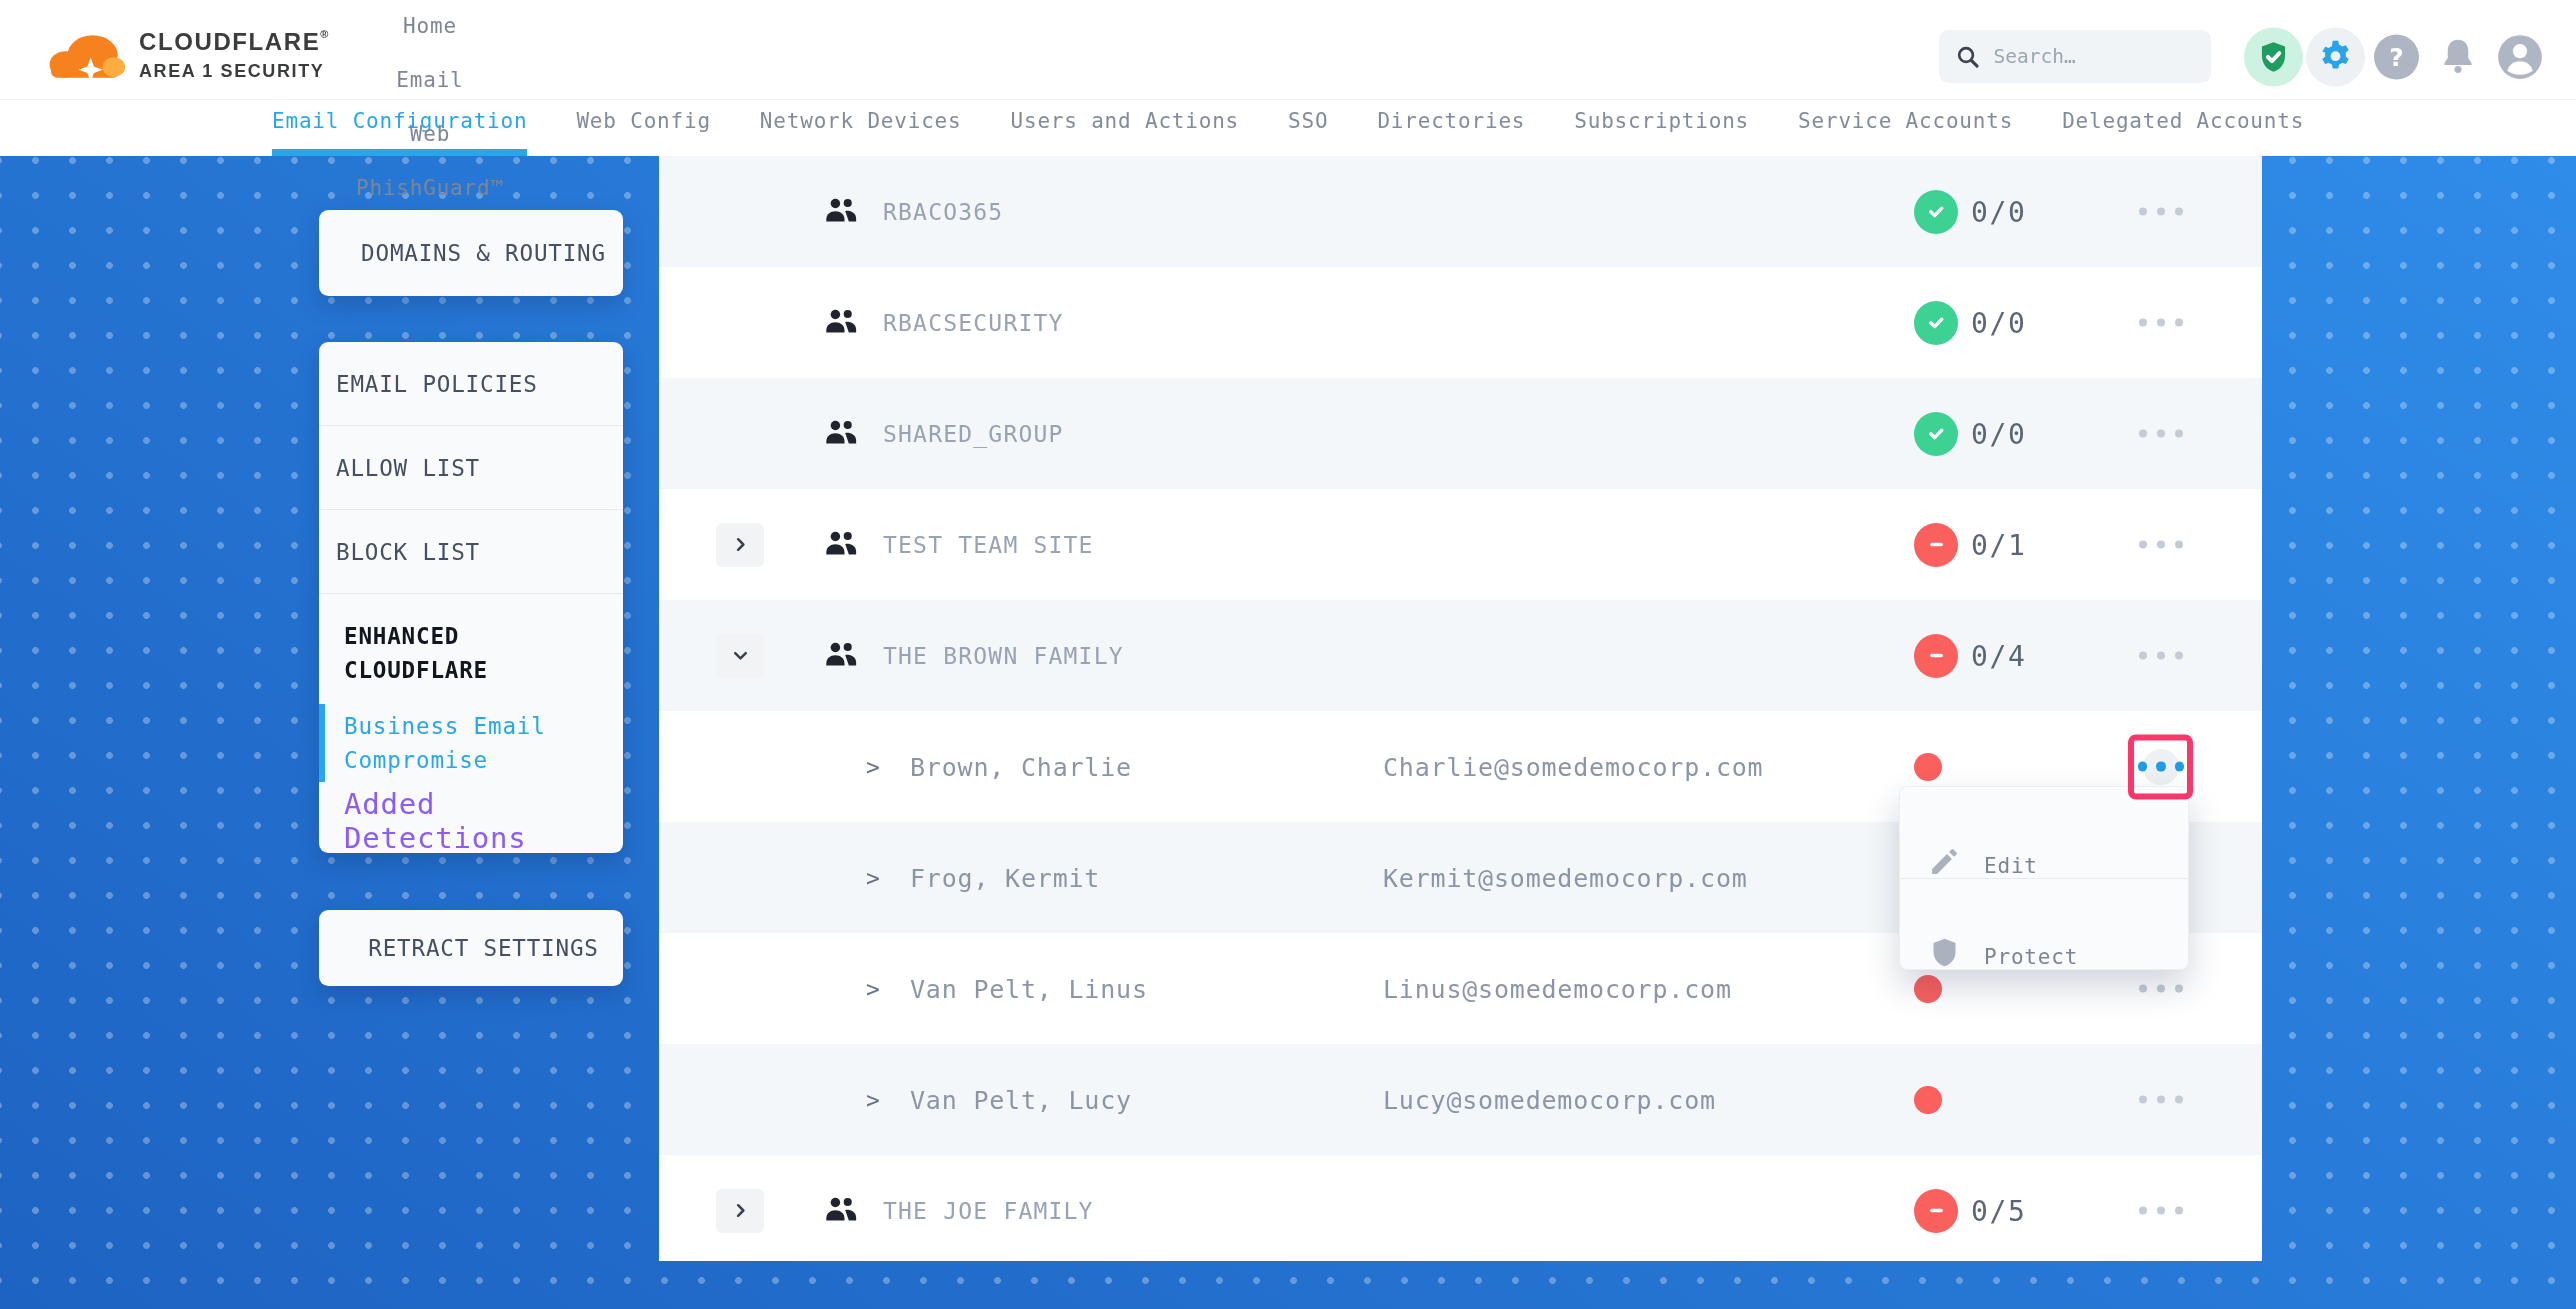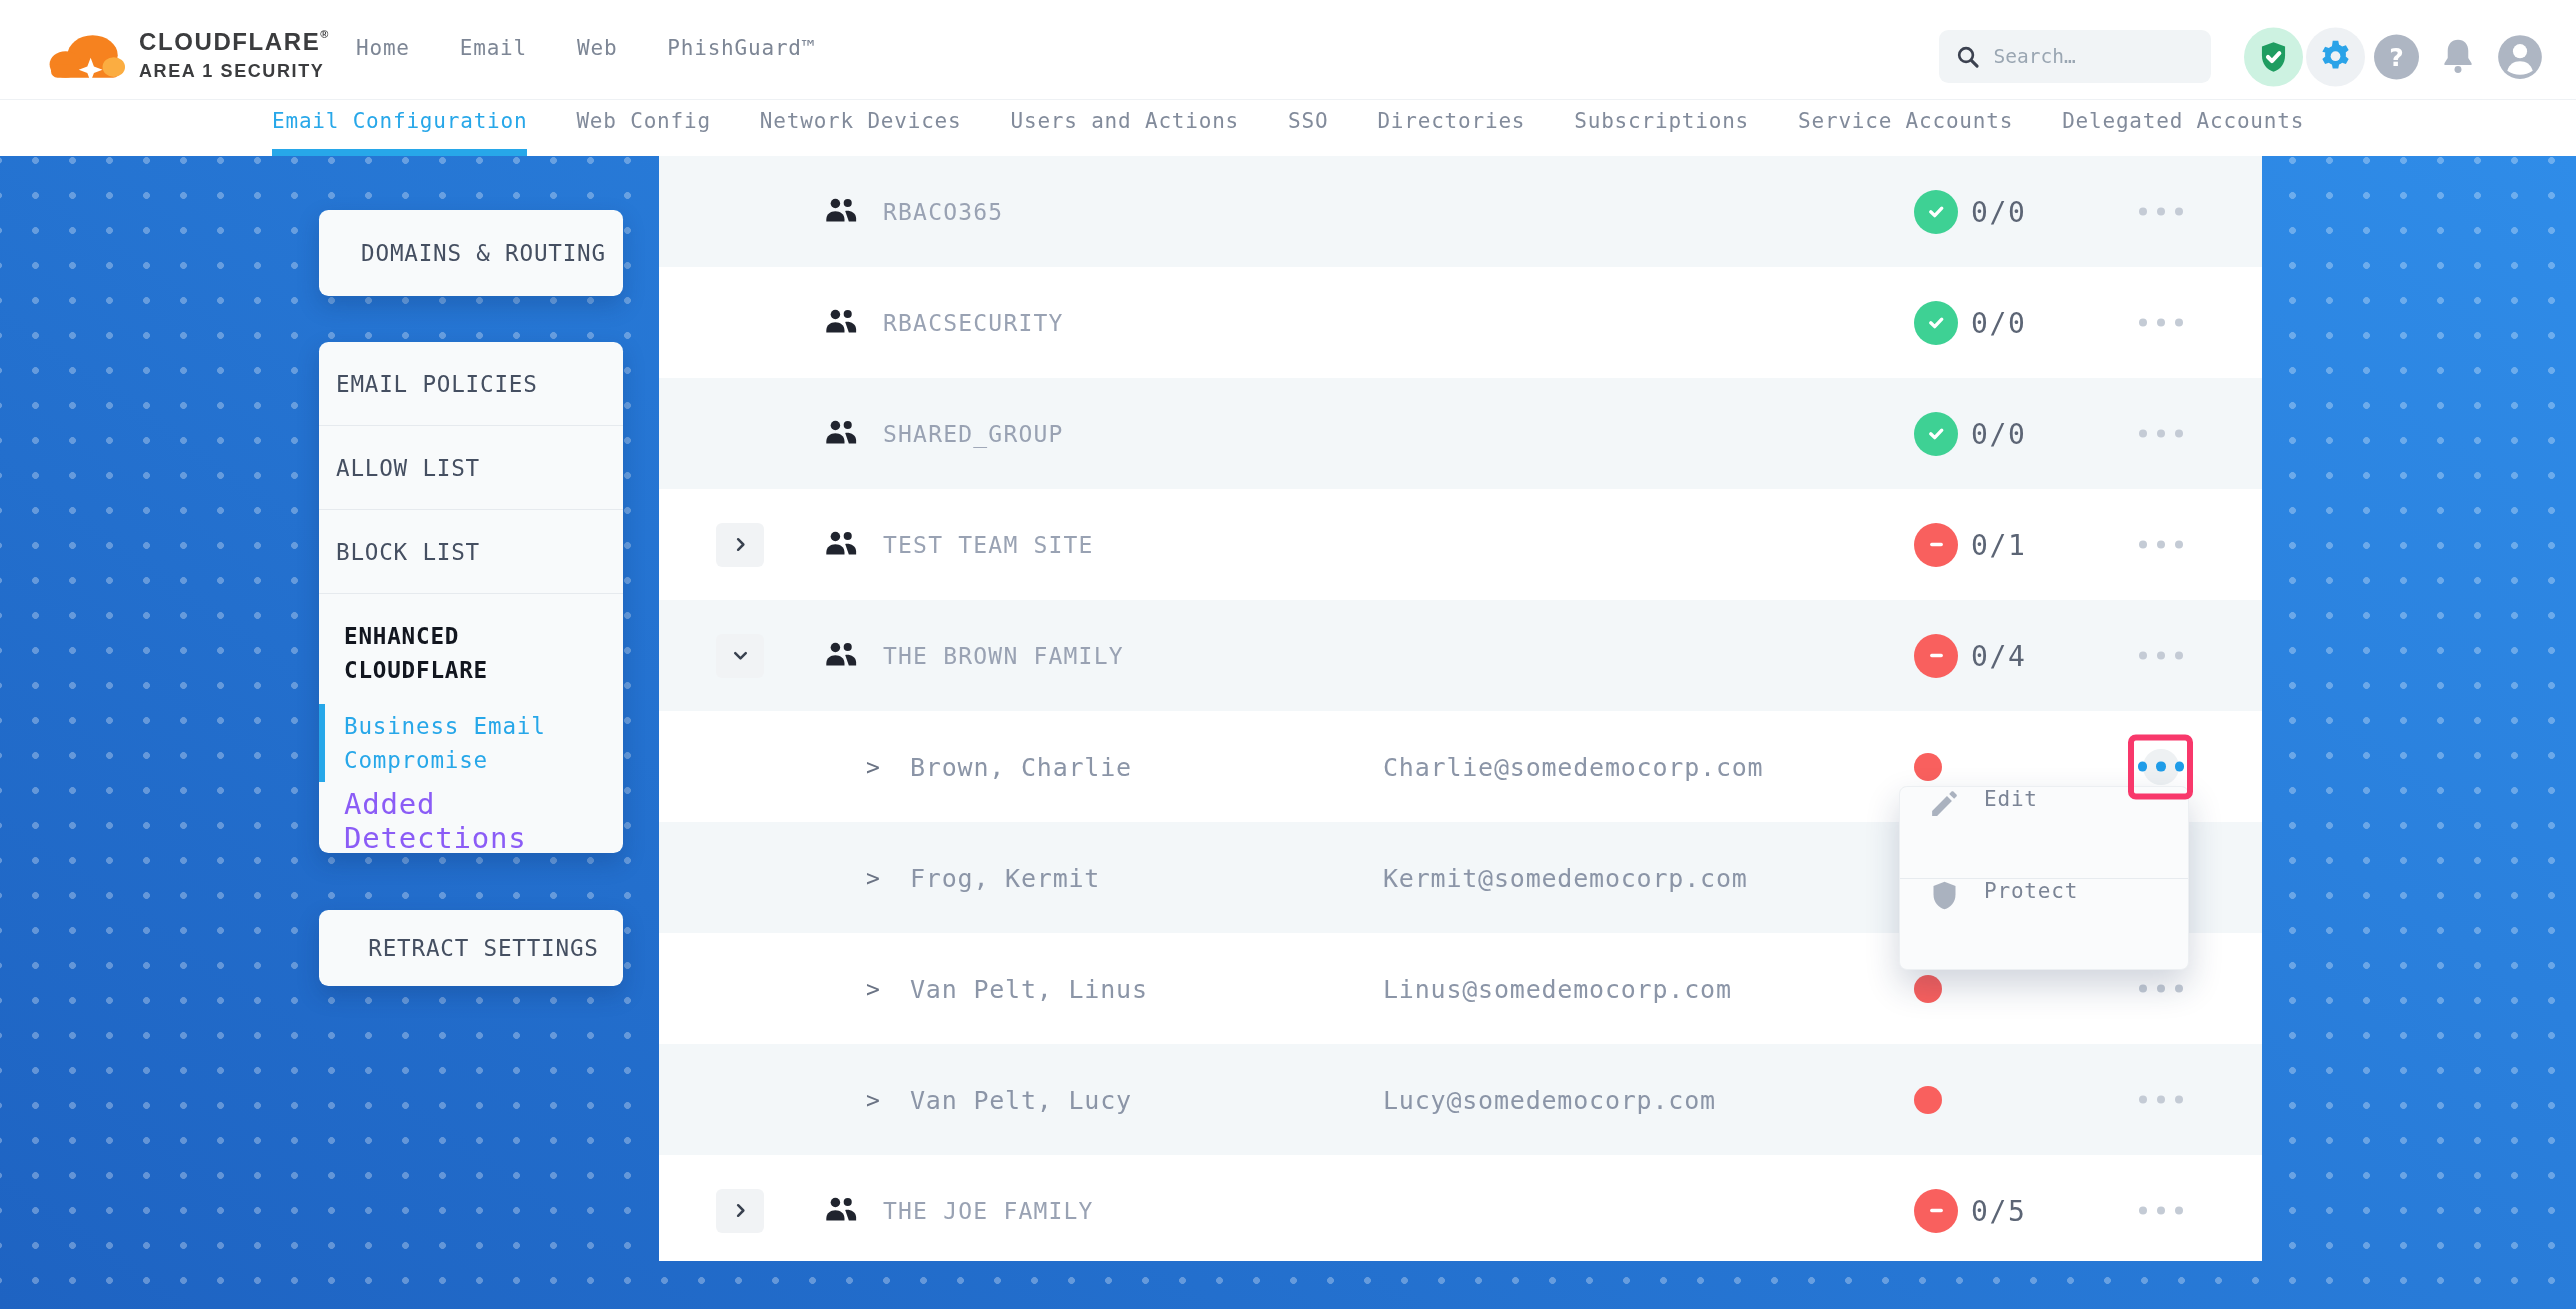--- a/index.html
+++ b/index.html
@@ -8,21 +8,21 @@
     position:relative; width:2576px; height:1309px; overflow:hidden;
     font-family:"DejaVu Sans Mono", monospace; background:#fff;
   }
   
   .topbar{ position:absolute; left:0; top:14px; width:2576px; height:86px; background:#fff; border-bottom:1.6px solid #eef1f4; z-index:10;}
   .logo{ position:absolute; left:43px; top:9.3px; width:86px; height:67px; }
   .brand-block{ position:absolute; left:139px; top:14px; }
   .brand-line{ font-family:"Liberation Sans", sans-serif; font-weight:bold; font-size:24px; letter-spacing:1.6px; color:#3b3c3e; }
   .brand-reg{ font-size:11px; vertical-align:top; }
   .brand-sub{ font-family:"Liberation Sans", sans-serif; font-weight:bold; font-size:18px; letter-spacing:1.6px; color:#3b3c3e; margin-top:4.7px;}
-  .topnav{ position:absolute; left:356px; top:0; height:68px; display:flex; gap:50px; align-items:center; }
+  .topnav{ position:absolute; left:356px; top:0; height:68px; display:flex; gap:30px; align-items:center;flex-direction:column; }
   .topnav a{ font-size:21px; color:#7d8695; text-decoration:none; letter-spacing:0.8px; cursor:pointer;}
   .search{ position:absolute; left:1939px; top:16.3px; width:272px; height:53px; background:#f1f4f6; border-radius:9.3px; display:flex; align-items:center; padding:0 15.6px; gap:12.5px;}
   .search input{ border:none; outline:none; background:transparent; font-family:"DejaVu Sans Mono",monospace; font-size:19.5px; color:#55606e; width:187px;}
   .search input::placeholder{ color:#9aa6b2; }
   .icbtn{ position:absolute; top:50%; transform:translateY(-50%); border:none; background:transparent; cursor:pointer; display:flex; align-items:center; justify-content:center;}
   .circ{ border-radius:50%; display:flex; align-items:center; justify-content:center; }
   .ic-shield{ left:2244px; } .ic-shield .circ{ width:59px; height:59px; background:#cdf2e1;}
   .ic-gear{ left:2306px; } .ic-gear .circ{ width:59px; height:59px; background:#eef1f4;}
   .ic-help{ left:2374px; } .ic-help .circ{ width:45px; height:45px; background:#aeb6c3; color:#fff; font-size:25px; font-weight:bold; font-family:"DejaVu Sans",sans-serif;}
   .ic-bell{ left:2436px; }
@@ -66,21 +66,21 @@
   .count{ position:absolute; left:1312px; top:50%; transform:translateY(-50%); font-size:28px; letter-spacing:1.6px; color:#5c6575;}
   .rdot{ position:absolute; left:1255px; top:50%; transform:translateY(-50%); width:28px; height:28px; border-radius:50%; background:#f9605e;}
   .dots{ position:absolute; left:1463px; top:50%; transform:translateY(-50%); width:78px; height:47px; border:none; background:transparent; display:flex; align-items:center; justify-content:center; gap:9.3px; cursor:pointer;}
   .dots i{ width:8.6px; height:8.6px; border-radius:50%; background:#c4cbd5; }
   .dots-activebg{ position:absolute; left:1484px; top:50%; transform:translateY(-50%); width:36px; height:36px; border-radius:50%; background:#eef1f3; z-index:6;}
   .dots.active{ left:1463px; z-index:7; }
   .dots.active i{ background:#1f9ce8; width:9.3px; height:9.3px; gap:7.8px;}
   .hl-frame{ position:absolute; left:1469px; top:50%; transform:translateY(-50%); width:65px; height:65px; border:6.2px solid #f8386b; border-radius:7.8px; z-index:8;}
   
   .menu{ position:absolute; left:1240px; top:630px; width:290px; background:#fafbfc; border:1.6px solid #eceff2; border-radius:7.8px; box-shadow:0 15.6px 34px rgba(25,45,85,.20); z-index:6; overflow:hidden;}
-  .menu-item{ height:91px; display:flex; align-items:flex-start; padding-left:28px; gap:23px; cursor:pointer;}
+  .menu-item{ height:91px; display:flex; align-items:flex-end; padding-left:28px; gap:23px; cursor:pointer;}
   .menu-item + .menu-item{ border-top:1.6px solid #e7ebef; }
   .menu-item span{ font-size:21px; color:#7b8495; letter-spacing:0.8px;}
 </style>
 </head>
 <body>
 
 <div class="stage">
 
   <header class="topbar">
     <svg class="logo" viewBox="0 0 130 100">

